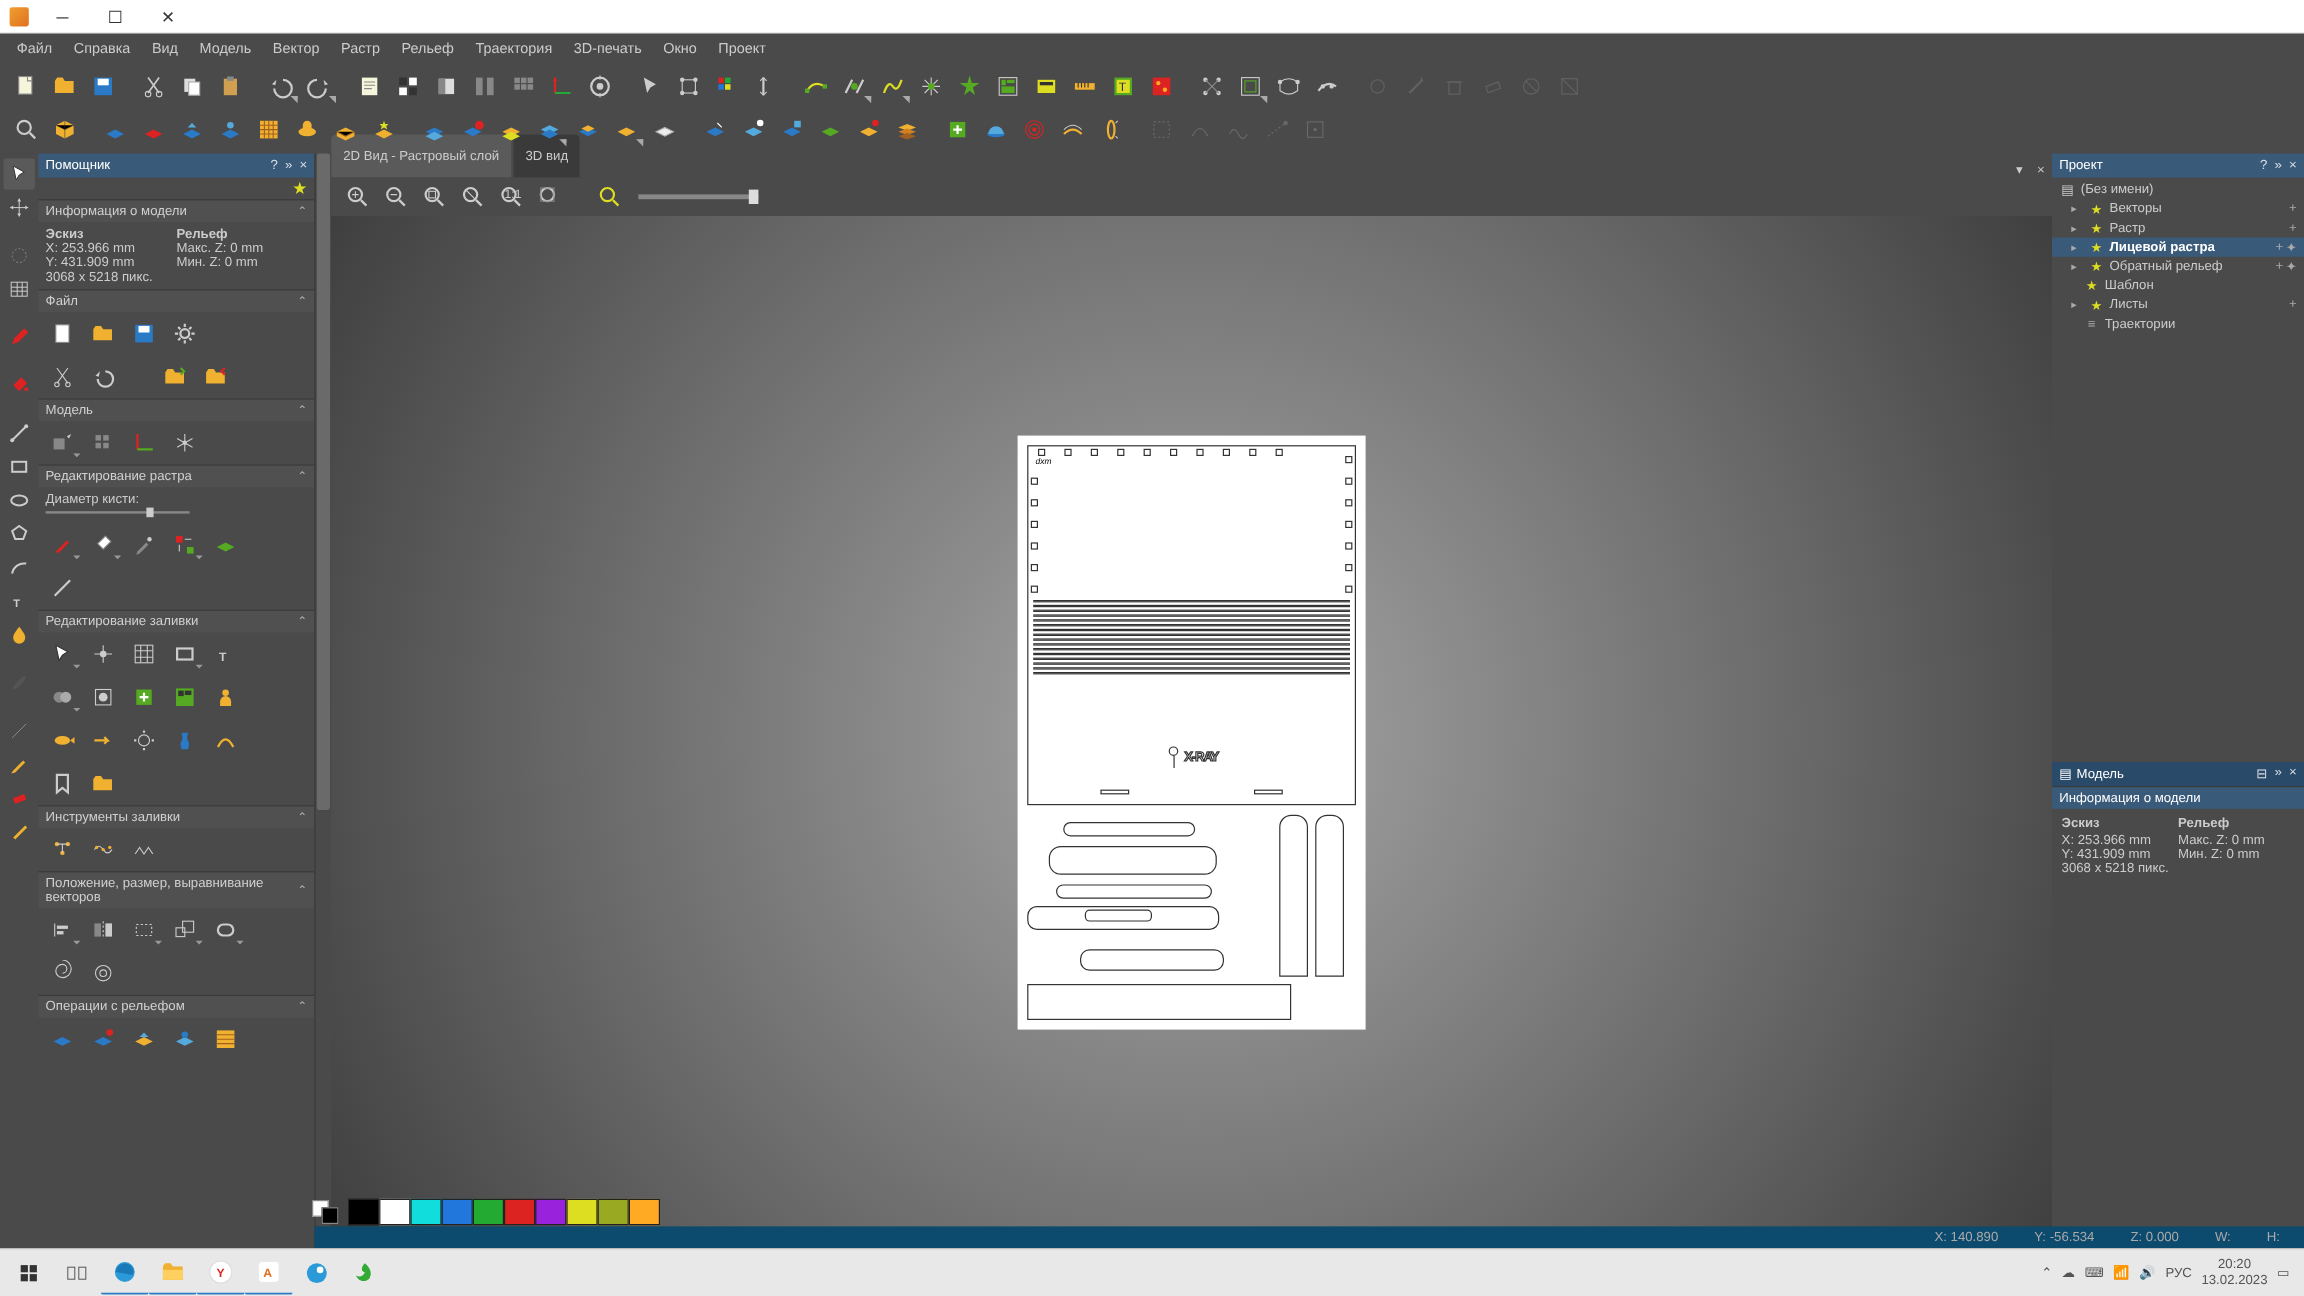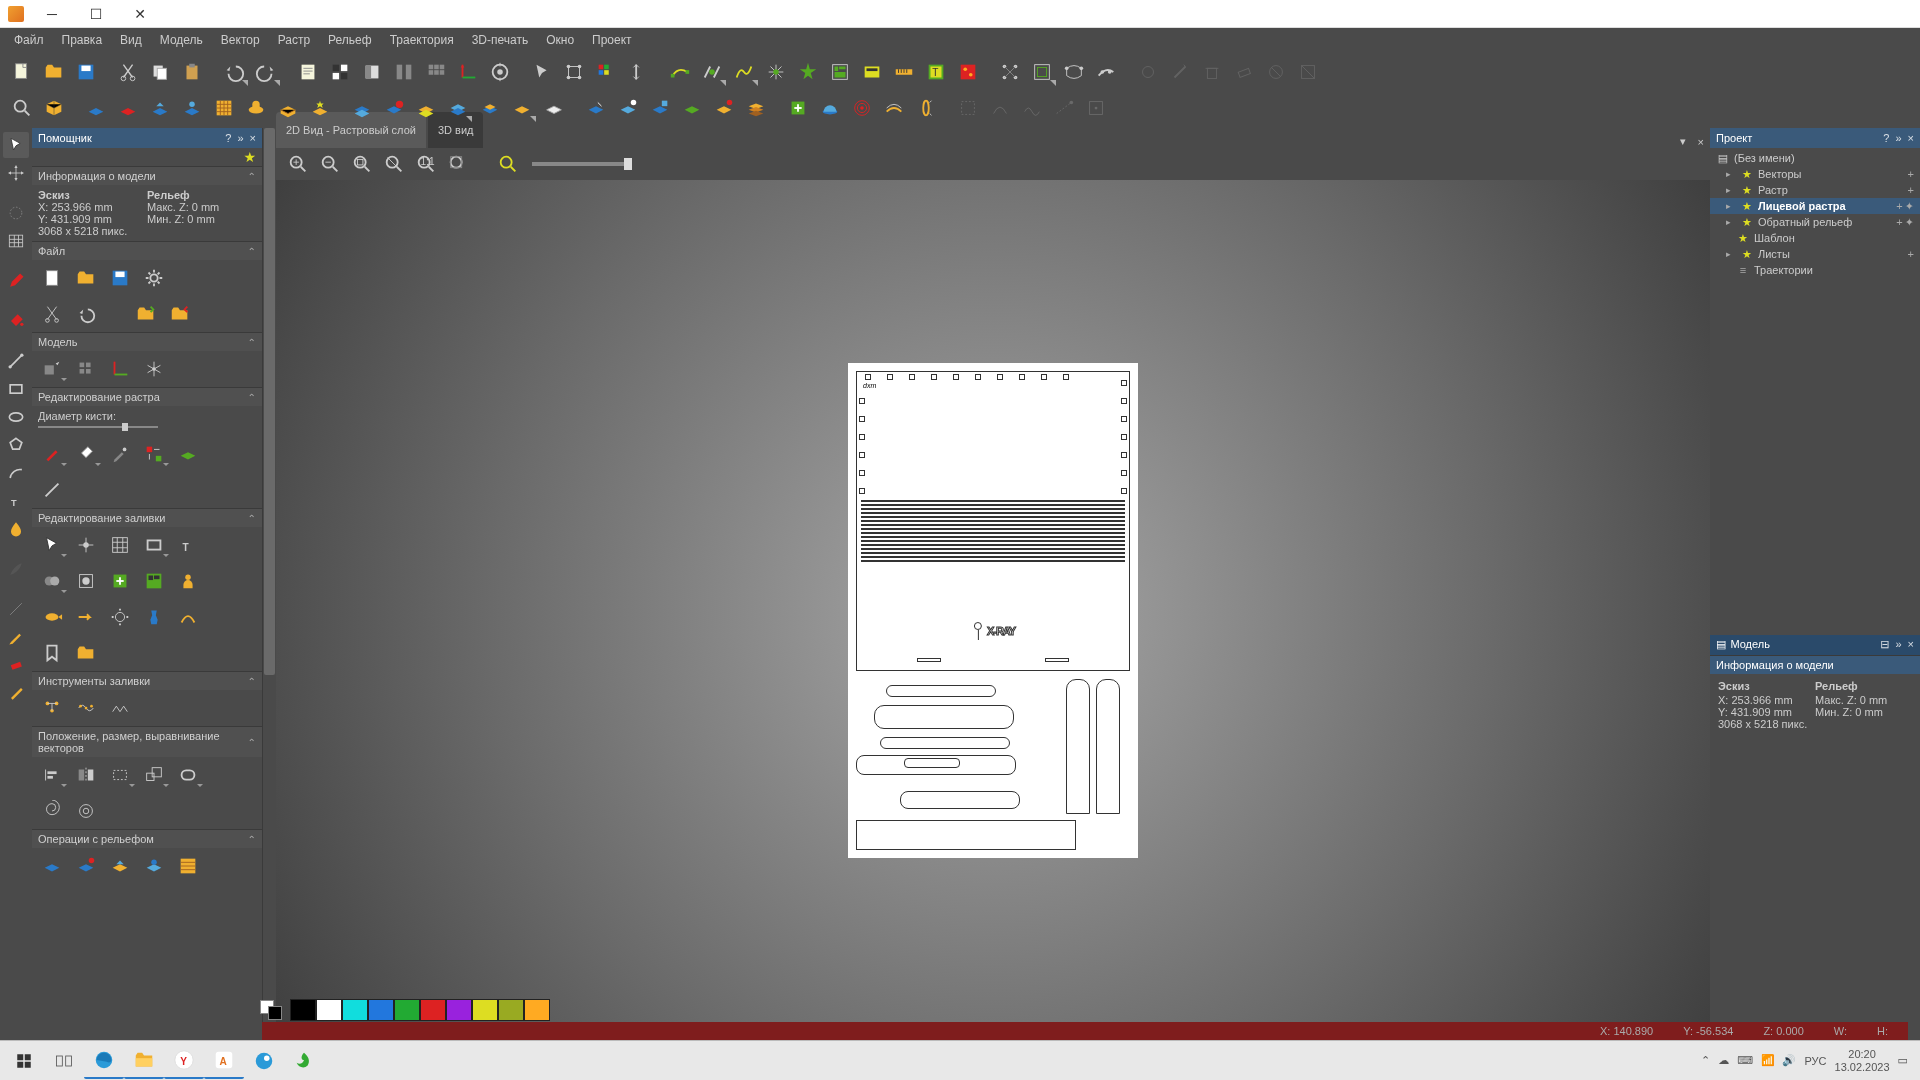--- a/index.html
+++ b/index.html
@@ -62,21 +62,21 @@
 .tree{padding:2px 0}
 .tnode{display:flex;align-items:center;padding:1px 6px;color:#ccc;gap:4px;font-size:11px}
 .tnode.sel{background:#3a5a7a;color:#fff}
 .tnode .exp{width:10px;color:#aaa;font-size:9px}
 .tnode .ic{width:14px;height:14px;display:flex;align-items:center;justify-content:center}
 .tnode .plus{margin-left:auto;display:flex;gap:2px;color:#aaa}
 .infobox{padding:6px 8px;color:#ccc;font-size:10px;flex:1}
 .infobox .r{display:flex}
 .infobox .r .c{flex:1}
 .infobox .hd{font-weight:bold;margin-bottom:2px}
-.statusbar{position:absolute;left:262px;right:12px;bottom:40px;height:18px;background:#7f1d1d;color:#aaa;display:flex;align-items:center;justify-content:flex-end;padding:0 20px;gap:30px;font-size:10px}
+.statusbar{position:absolute;left:262px;right:0;bottom:40px;height:18px;background:#0c4a6e;color:#aaa;display:flex;align-items:center;justify-content:flex-end;padding:0 20px;gap:30px;font-size:10px}
 .swatches{position:absolute;left:260px;bottom:58px;height:24px;display:flex;align-items:center;gap:0}
 .swprev{width:24px;height:20px;position:relative;margin-right:6px}
 .swprev .a{position:absolute;width:14px;height:14px;border:1px solid #888}
 .sw{width:26px;height:22px;border:1px solid #222}
 .taskbar{position:absolute;left:0;right:0;bottom:0;height:40px;background:#e8e8e8;display:flex;align-items:center;padding:0 4px;border-top:1px solid #bbb}
 .taskbtn{width:40px;height:36px;display:flex;align-items:center;justify-content:center;border-radius:2px}
 .taskbtn.active{border-bottom:2px solid #2a7ac8}
 .tray{margin-left:auto;display:flex;align-items:center;gap:8px;padding:0 8px;color:#555;font-size:11px}
 .tray .clock{text-align:center;line-height:1.1}
 .slider-bar{width:120px;height:2px;background:#888;position:relative;margin:4px 0}
@@ -87,21 +87,21 @@
 
 <div class="titlebar">
   <div class="logo"></div>
   <div class="winbtn">─</div>
   <div class="winbtn">☐</div>
   <div class="winbtn">✕</div>
 </div>
 
 <div class="menubar">
   <div class="mi">Файл</div>
-  <div class="mi">Правка</div>
+  <div class="mi">Справка</div>
   <div class="mi">Вид</div>
   <div class="mi">Модель</div>
   <div class="mi">Вектор</div>
   <div class="mi">Растр</div>
   <div class="mi">Рельеф</div>
   <div class="mi">Траектория</div>
   <div class="mi">3D-печать</div>
   <div class="mi">Окно</div>
   <div class="mi">Проект</div>
 </div>

